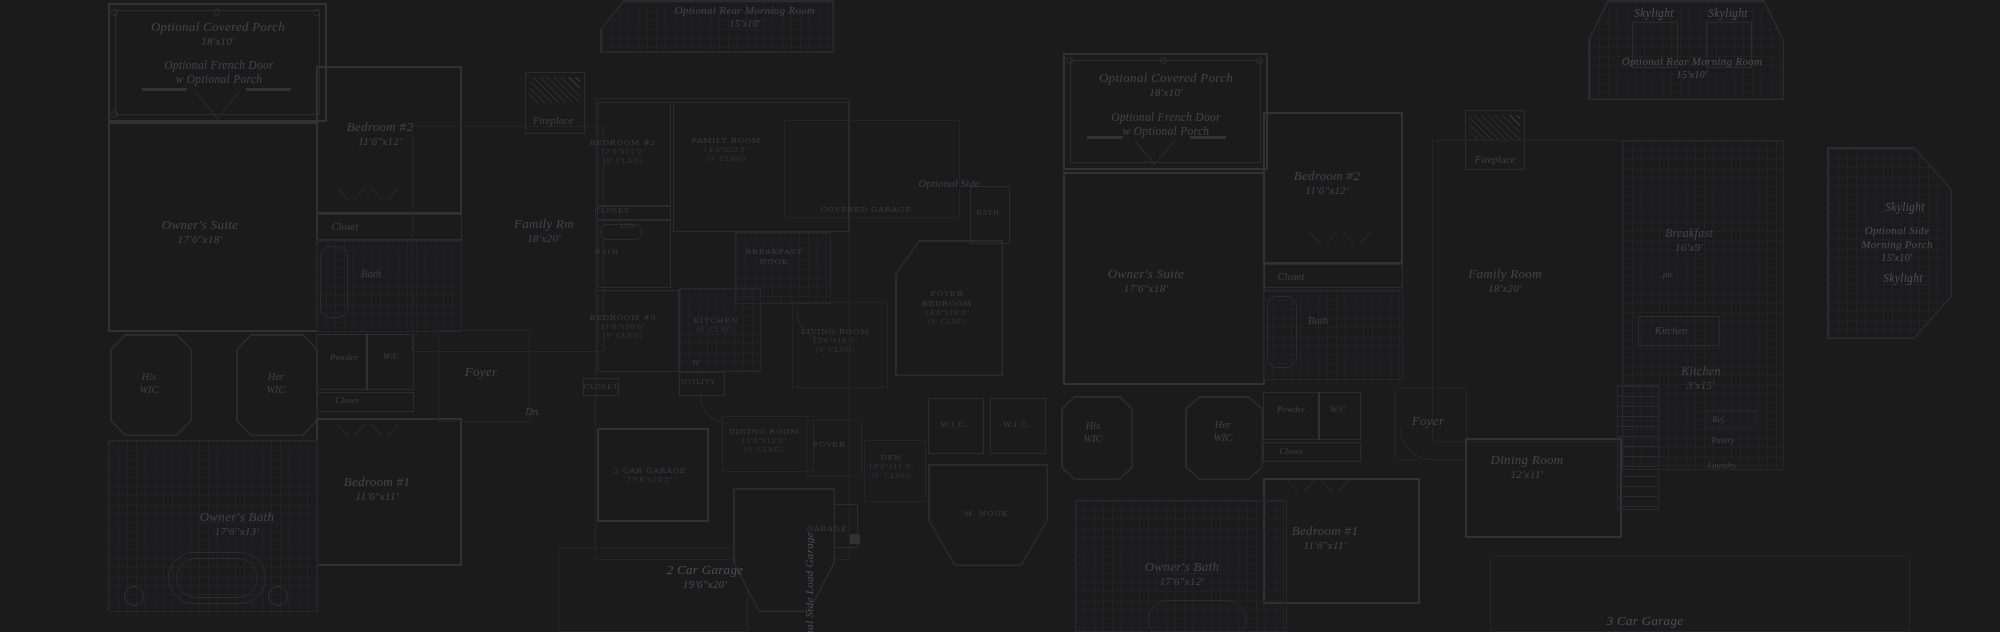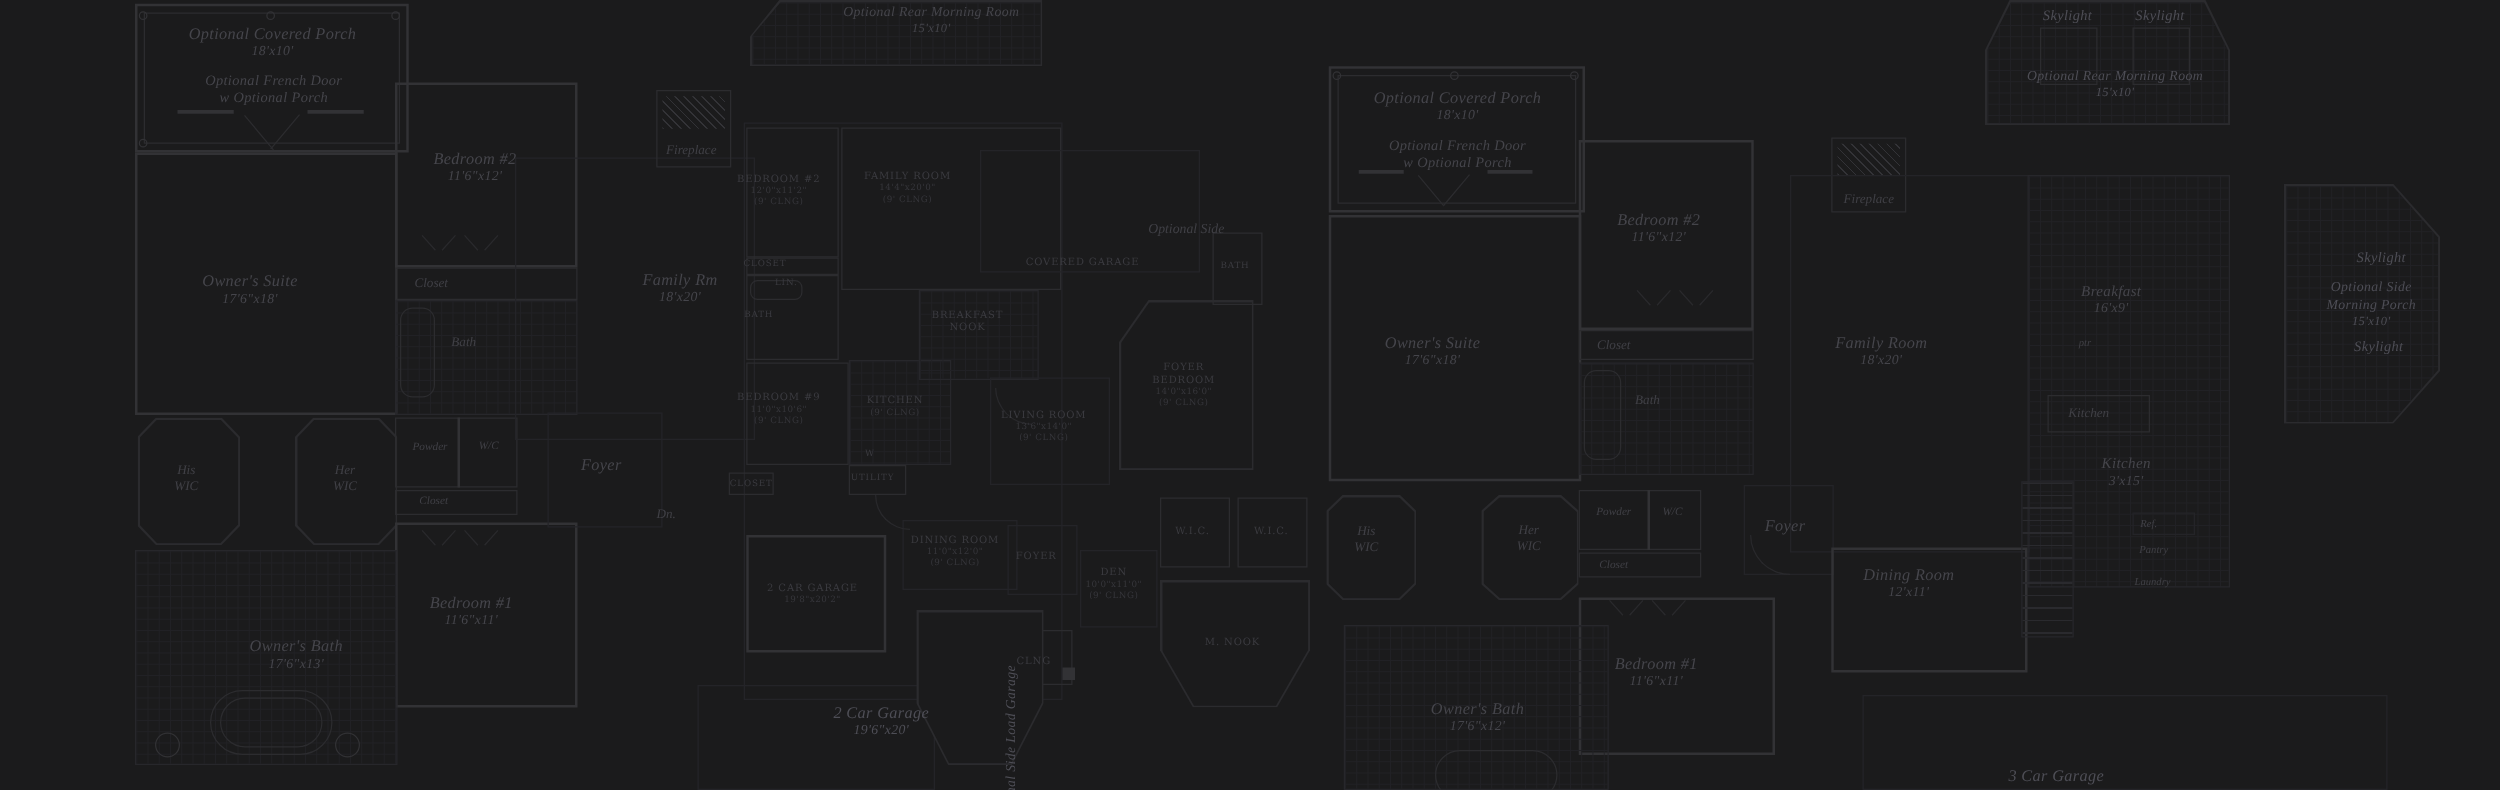--- a/index.html
+++ b/index.html
@@ -335,21 +335,21 @@
   <div class="lbl caps" style="left:891px;top:467px">
       <span>DEN</span>
       <span class="d">10'0"x11'0"</span>
       <span class="d">(9' CLNG)</span>
     </div>
   <div class="lbl caps" style="left:650px;top:475px">
       <span>2 CAR GARAGE</span>
       <span class="d">19'8"x20'2"</span>
     </div>
   <div class="lbl caps" style="left:827px;top:529px">
-      <span>CLNG</span>
+      <span>GARAGE</span>
     </div>
   <div class="lbl caps" style="left:866px;top:210px">
       <span>COVERED GARAGE</span>
     </div>
   <div class="lbl ssm" style="left:949px;top:184px;font-size:11px">
       <span>Optional Side</span>
     </div>
   <div class="lbl caps" style="left:988px;top:213px;font-size:7px">
       <span>BATH</span>
     </div>

